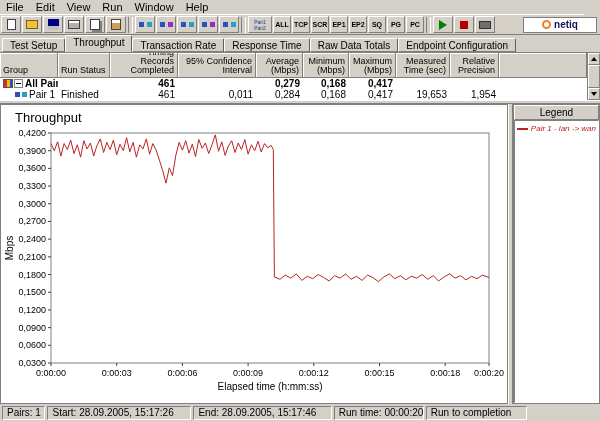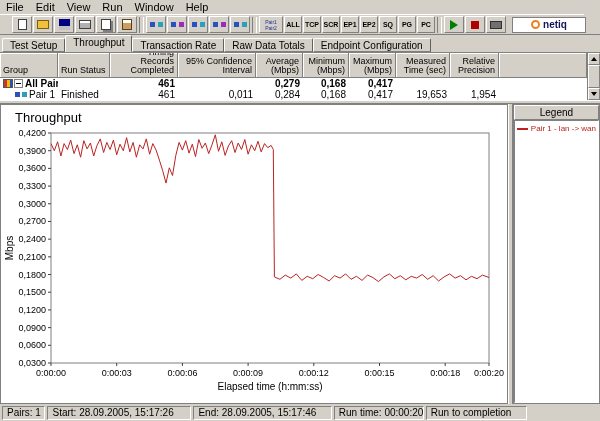--- a/index.html
+++ b/index.html
@@ -4,21 +4,21 @@
 <style>
   * { margin:0; padding:0; box-sizing:border-box; font-family:"Liberation Sans", sans-serif; }
   html,body { width:600px; height:421px; }
   body { background:#d4d0c8; position:relative; overflow:hidden; }
 
   
   .menubar { position:absolute; top:0; left:0; right:16px; height:15px; display:flex; align-items:center; background:#d4d0c8; border-bottom:1px solid #ffffff; }
   .menu-item { font-size:11px; line-height:13px; padding:0 6px; color:#000; }
 
   
-  .toolbar { position:absolute; top:15px; left:0; right:0; height:20px; display:flex; align-items:center; gap:1px; padding:0 12px; background:#d4d0c8; border-bottom:1px solid #808080; }
+  .toolbar { position:absolute; top:15px; left:0; right:0; height:20px; display:flex; align-items:center; gap:1px; padding:0 1px; background:#d4d0c8; border-bottom:1px solid #808080; }
   .tb { width:20px; height:17px; background:#d4d0c8; border:1px solid; border-color:#ffffff #808080 #808080 #ffffff; display:flex; align-items:center; justify-content:center; }
   .tbtxt { width:18px; height:17px; background:#d4d0c8; border:1px solid; border-color:#ffffff #808080 #808080 #ffffff; font-size:7px; font-weight:bold; color:#000; text-align:center; line-height:15px; overflow:hidden; }
   .sep { width:5px; height:16px; border-left:1px solid #808080; border-right:1px solid #ffffff; margin:0 1px; }
   .ic { display:inline-block; }
   .ic-new  { width:9px; height:11px; background:#fff; border:1px solid #404040; }
   .ic-open { width:12px; height:9px; background:#f0c040; border:1px solid #806000; }
   .ic-save { width:11px; height:11px; background:#000080; box-shadow:inset 0 -4px 0 #c0c0c0; }
   .ic-print{ width:12px; height:9px; background:#b0b0b0; border:1px solid #404040; box-shadow:inset 0 2px 0 #fff; }
   .ic-copy { width:10px; height:11px; background:#fff; border:1px solid #404040; box-shadow:2px 2px 0 #808080; }
   .ic-paste{ width:10px; height:11px; background:#c8a064; border:1px solid #604010; box-shadow:inset 0 3px 0 #fff; }
@@ -161,20 +161,21 @@
   <div class="logo">
     <span class="logo-circle"></span>
     <span class="logo-text">netiq</span>
   </div>
 </div>
 
 <div class="tabbar">
   <div class="tab">Test Setup</div>
   <div class="tab active">Throughput</div>
   <div class="tab">Transaction Rate</div>
+  <div class="tab">Response Time</div>
   <div class="tab">Raw Data Totals</div>
   <div class="tab">Endpoint Configuration</div>
 </div>
 
 <div class="tablearea">
   <div class="tbl">
     <div class="thead">
       <div class="th c0">Group</div>
       <div class="th c1">Run Status</div>
       <div class="th c2 num">Timing Records
@@ -294,21 +295,21 @@
         <text class="axis" transform="translate(12 121) rotate(-90)" text-anchor="middle">Mbps</text>
         <polyline points="50.0,16.6 53.3,23.7 56.6,14.8 59.9,29.0 63.1,16.6 66.4,22.5 69.7,13.1 73.0,26.6 76.3,17.8 79.6,30.2 82.8,13.7 86.1,21.9 89.4,16.0 92.7,29.0 96.0,18.4 99.3,11.9 102.6,25.5 105.8,15.4 109.1,22.5 112.4,13.1 115.7,27.8 119.0,17.2 122.3,23.7 125.6,10.7 128.8,24.9 132.1,15.4 135.4,30.2 138.7,17.8 142.0,21.9 145.3,11.9 148.6,27.2 151.8,16.6 155.1,23.1 158.4,33.1 161.7,43.7 165.0,56.1 168.3,40.8 171.5,48.5 174.8,28.4 178.1,15.4 181.4,23.1 184.7,13.7 188.0,26.1 191.3,17.2 194.5,29.6 197.8,12.5 201.1,21.3 204.4,16.0 207.7,26.6 211.0,17.8 214.3,7.8 217.5,24.3 220.8,14.8 224.1,28.4 227.4,19.0 230.7,13.7 234.0,25.5 237.2,16.0 240.5,22.5 243.8,12.5 247.1,27.2 250.4,17.8 253.7,23.7 257.0,14.3 260.2,24.9 263.5,16.6 266.8,20.7 270.1,18.4 272.3,22.5 273.4,149.9 278.9,152.3 284.3,148.1 289.8,151.1 295.3,146.9 300.8,153.4 306.2,149.3 311.7,151.7 317.2,147.5 322.7,150.5 328.1,154.0 333.6,148.7 339.1,151.1 344.6,146.9 350.0,152.3 355.5,149.3 361.0,153.4 366.5,148.1 371.9,150.5 377.4,154.6 382.9,149.9 388.4,146.9 393.8,151.7 399.3,148.7 404.8,152.8 410.3,149.3 415.7,151.1 421.2,147.5 426.7,152.3 432.2,148.7 437.6,154.0 443.1,149.9 448.6,146.9 454.1,151.1 459.5,148.7 465.0,152.8 470.5,149.3 476.0,151.7 481.4,148.1 488.0,150.5" fill="none" stroke="#bb2222" stroke-width="1"></polyline>
       </svg>
   </div>
   <div class="vsplit"></div>
   <div class="legendpanel">
     <div class="legendheader">Legend</div>
     <div class="legendlist">
       <div class="legenditem">
         <span class="legendswatch" style="background: rgb(187, 34, 34);"></span>
-        <span style="color: rgb(187, 34, 34);">Pair 1 - lan -&gt; wan</span>
+        <span style="color: rgb(187, 34, 34); font-style: italic;">Pair 1 - lan -&gt; wan</span>
       </div>
     </div>
   </div>
 </div>
 
 <div class="statusbar">
   <div class="scell s0">Pairs: 1</div>
   <div class="scell s1">Start: 28.09.2005, 15:17:26</div>
   <div class="scell s2">End: 28.09.2005, 15:17:46</div>
   <div class="scell s3">Run time: 00:00:20</div>

